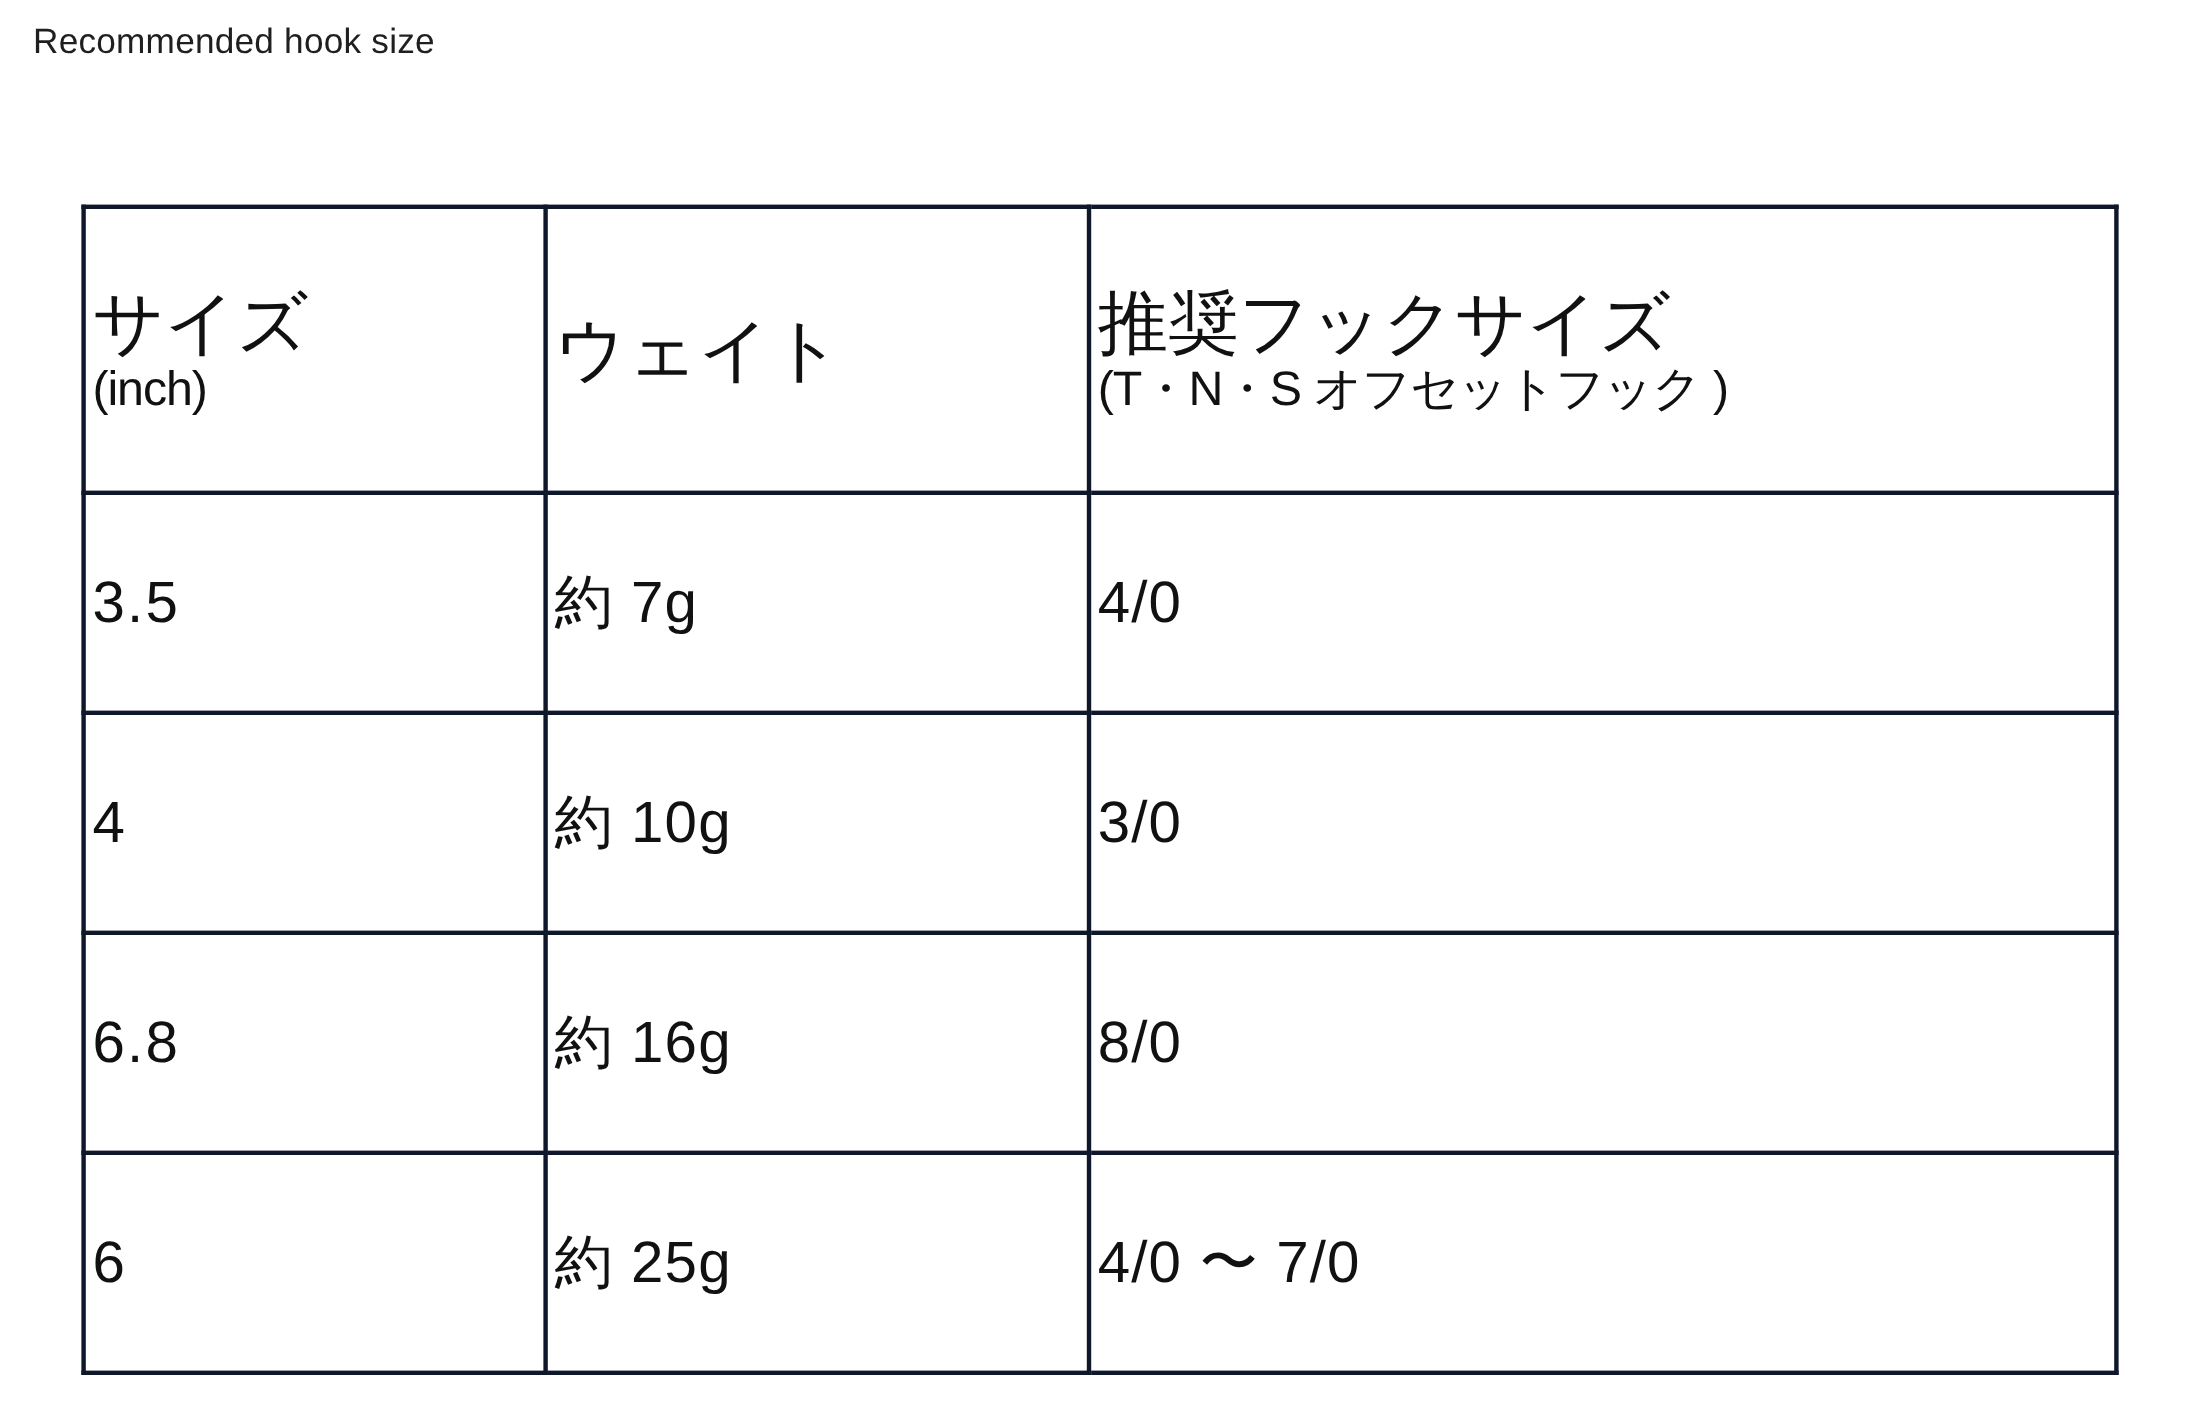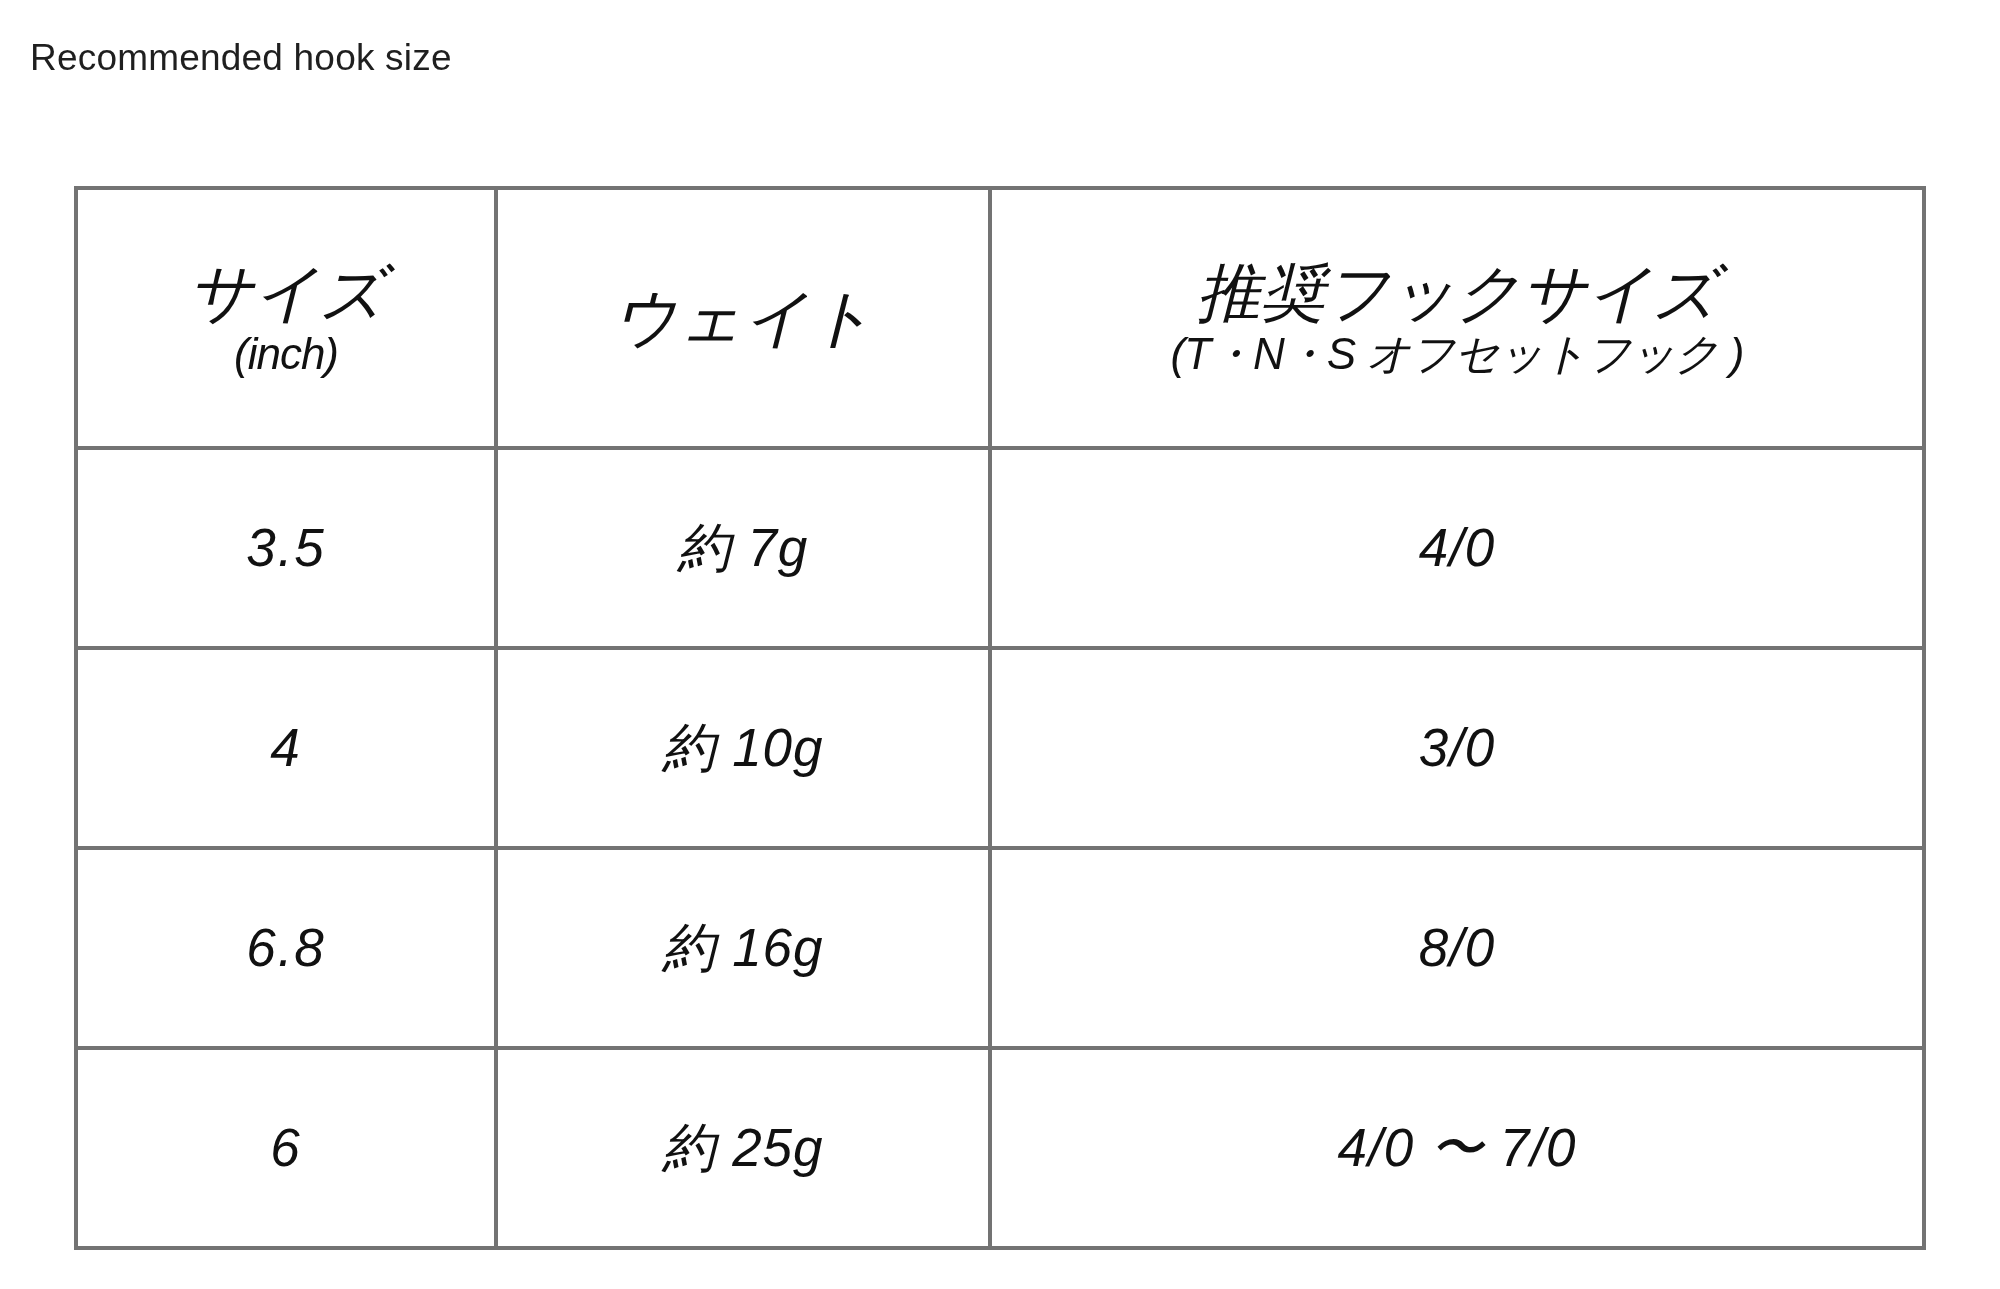--- a/index.html
+++ b/index.html
@@ -19,22 +19,22 @@
     position: relative;
     width: 2000px;
     height: 1289px;
     background: #ffffff;
     box-sizing: border-box;
   }
 
   .caption {
     position: absolute;
     left: 30px;
-    top: 36px;
-    font-size: 37px;
+    top: 18px;
+    font-size: 32px;
     line-height: 1.2;
     font-family: "Liberation Sans", sans-serif;
     color: #1f1f1f;
     letter-spacing: 0.2px;
     white-space: nowrap;
   }
 
   .table-wrap {
     position: absolute;
     left: 74px;
@@ -48,28 +48,27 @@
     table-layout: fixed;
     background: #ffffff;
   }
 
   table.spec-table col.c1 { width: 420px; }
   table.spec-table col.c2 { width: 494px; }
   table.spec-table col.c3 { width: 934px; }
 
   table.spec-table th,
   table.spec-table td {
-    border: 4px solid #737373;
-    text-align: center;
+    border: 4px solid #0f172a;
+    text-align: left;
     vertical-align: middle;
     font-family: "Liberation Sans", sans-serif;
     font-weight: 400;
     color: #111111;
     padding: 0 6px;
-    font-style: italic;
   }
 
   table.spec-table thead th {
     height: 256px;
     font-size: 62px;
     line-height: 1.12;
   }
 
   .hdr-sub {
     display: block;

